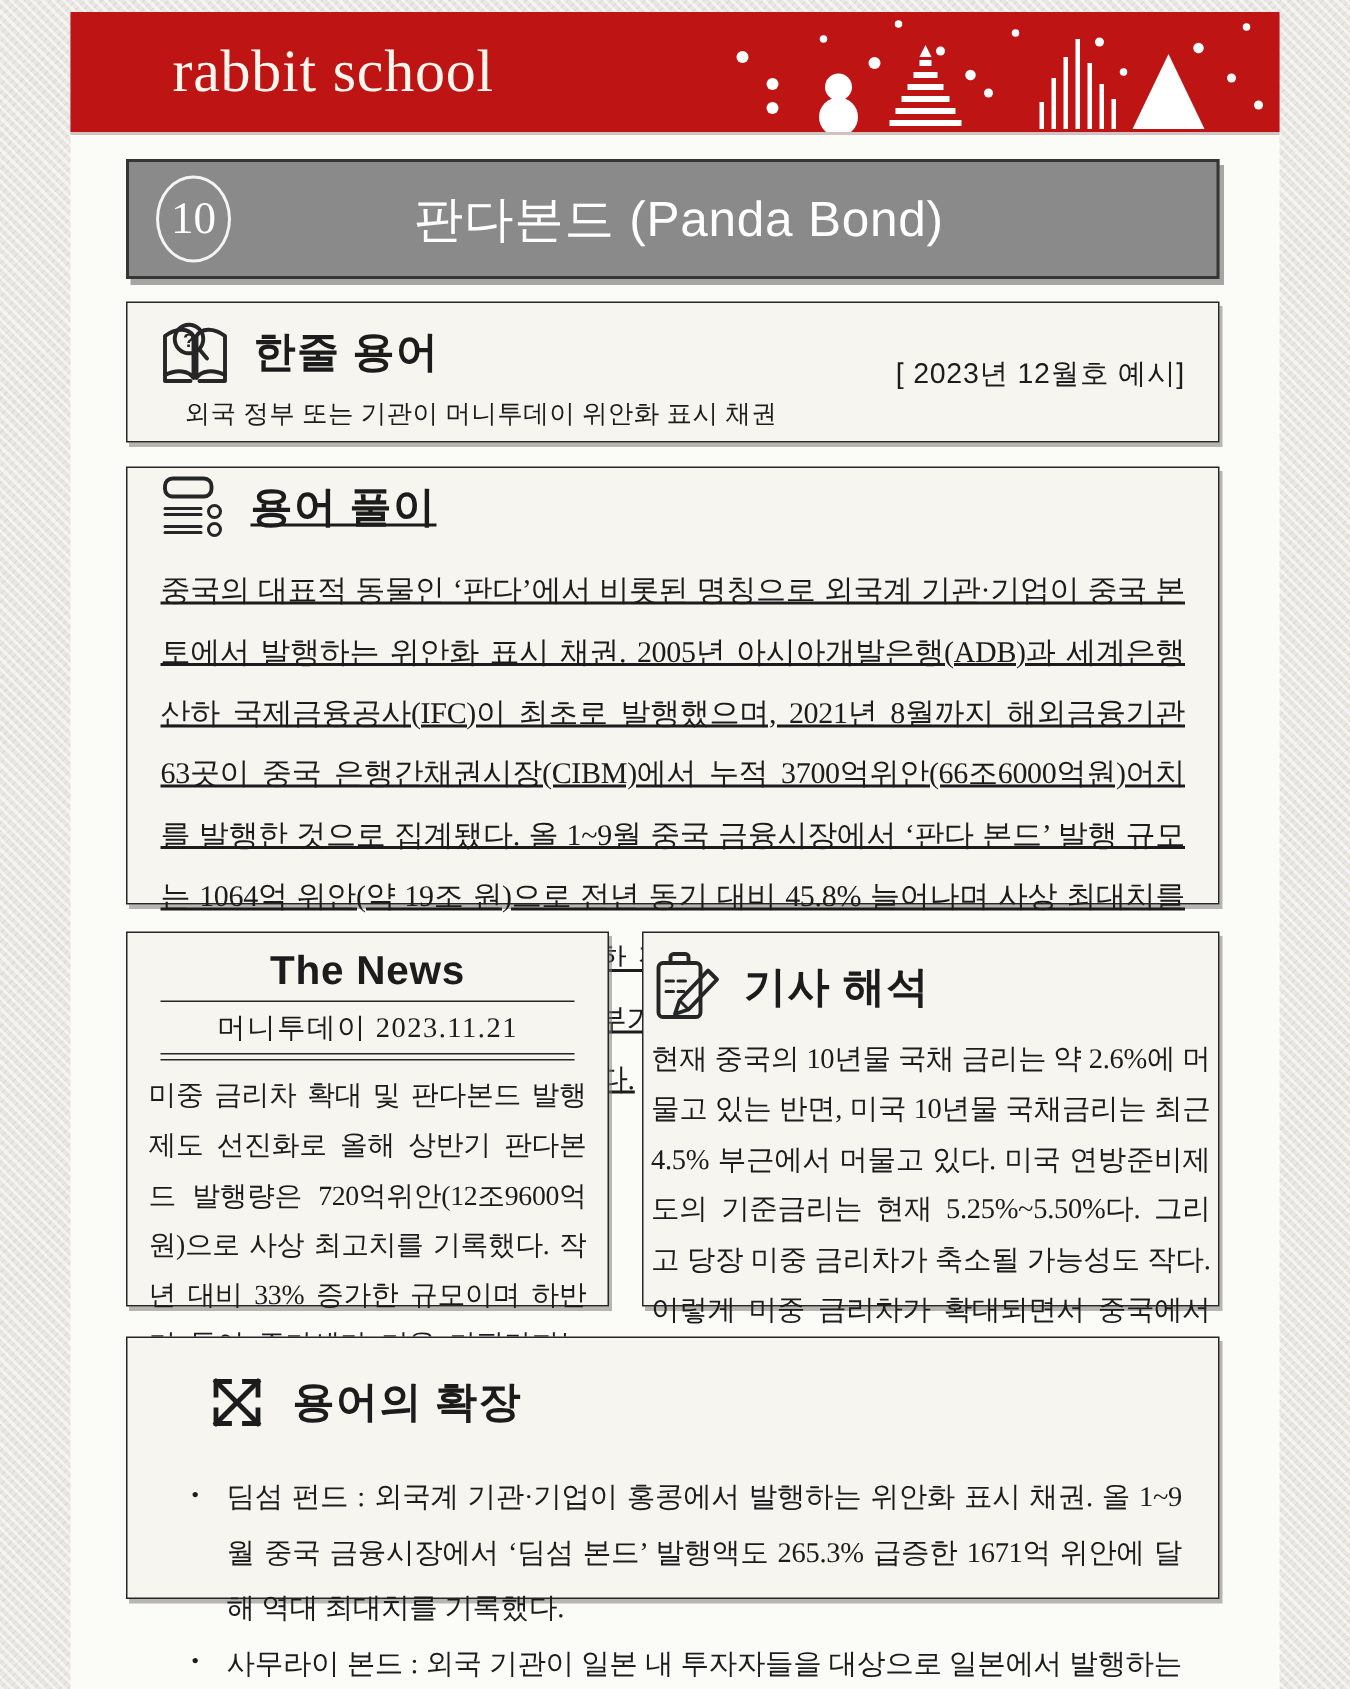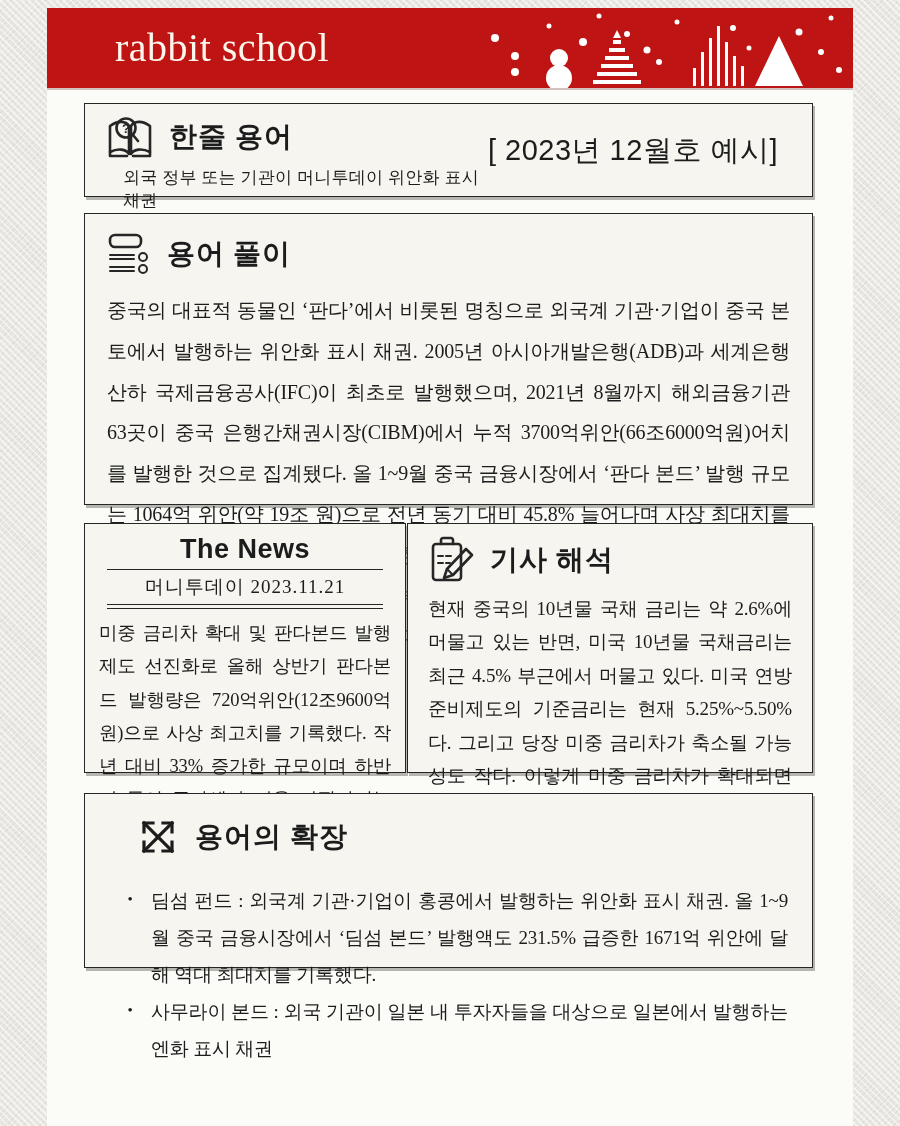--- a/index.html
+++ b/index.html
@@ -49,43 +49,43 @@
     box-shadow:2px 3px 0 rgba(125,123,116,.55); position:relative;
   }
   .head-row{ display:flex; align-items:center; gap:14px; }
   .head-label{ font-size:28px; font-weight:bold; letter-spacing:1px; }
   .icon{ flex:0 0 auto; display:inline-flex; }
   
   .one-line{ margin-top:15px; height:94px; padding:10px 18px 8px 20px; display:flex; }
   .ol-left{ flex:1 1 auto; }
   .ol-def{ font-size:17px; margin:6px 0 0 18px; letter-spacing:.3px; }
   .ol-right{
-    flex:0 0 auto; align-self:center; font-size:29px; letter-spacing:.5px;
+    flex:0 0 auto; align-self:center; font-size:19px; letter-spacing:.5px;
     font-family:"Liberation Sans","DejaVu Sans",sans-serif; font-weight:500;
-    margin-right:16px; white-space:nowrap;
-  }
-  
-  .glossary{ margin-top:16px; height:292px; padding:18px 22px 0 22px; }
+    margin-right:4px; white-space:nowrap;
+  }
+  
+  .glossary{ margin-top:16px; height:292px; padding:4px 22px 0 22px;text-decoration:underline; }
   .glossary .body{
     margin-top:14px; font-size:20px; line-height:2.04; text-align:justify;
     letter-spacing:-0.2px;
   }
   
-  .two-col{ display:flex; margin:18px 40px 0 37px; gap:1px; }
+  .two-col{ display:flex; margin:18px 40px 0 37px; gap:22px; }
   .two-col .box{ margin:0; }
   .news-box{ width:322px; height:250px; padding:10px 14px; flex:0 0 auto; }
   .news-title{
     text-align:center; font-family:"Liberation Sans","DejaVu Sans",sans-serif;
     font-weight:bold; font-size:27px; letter-spacing:.5px;
   }
   .news-rule{ border:none; border-top:1.6px solid #262626; margin:4px 8px 0 8px; }
   .news-source{ text-align:center; font-size:19px; margin-top:4px; letter-spacing:1px; }
   .news-rule2{ height:5px; border-top:1.4px solid #262626; border-bottom:1.4px solid #262626; margin:4px 8px 0 8px; }
   .news-body{ margin-top:8px; font-size:18.5px; line-height:1.8; text-align:justify; letter-spacing:-0.2px; }
-  .interp-box{ flex:1 1 auto; height:250px; padding:12px 20px; }
+  .interp-box{ flex:1 1 auto; height:250px; padding:12px 5px; }
   .interp-body{ margin-top:8px; font-size:19px; line-height:1.76; text-align:justify; letter-spacing:-0.2px; }
   
   .expansion{ margin-top:20px; height:175px; padding:20px 24px 0 24px; }
   .exp-list{ list-style:none; margin-top:22px; }
   .exp-item{ display:flex; font-size:19px; line-height:1.95; letter-spacing:-0.2px; }
   .exp-bullet{ flex:0 0 42px; text-align:center; font-size:15px; padding-top:3px; }
   .exp-text{ flex:1; text-align:justify; }
   svg .ln{ stroke:#262626; stroke-width:2.6; fill:none; stroke-linecap:round; stroke-linejoin:round; }
   svg .ln-thin{ stroke:#262626; stroke-width:2; fill:none; stroke-linecap:round; }
 </style>
@@ -134,20 +134,24 @@
         <rect x="222" y="30" width="3" height="48"></rect>
         <rect x="230" y="18" width="3" height="60"></rect>
         <rect x="238" y="34" width="3" height="44"></rect>
         <rect x="246" y="48" width="3" height="30"></rect>
         <rect x="254" y="58" width="3" height="20"></rect>
       </g>
       <polygon points="292,28 316,78 268,78" fill="#ffffff"></polygon>
     </svg>
   </div>
 
+  <div class="title-bar">
+    <div class="num-circle">10</div>
+    <div class="bar-title">판다본드 (Panda Bond)</div>
+  </div>
 
   <div class="box one-line">
     <div class="ol-left">
       <div class="head-row">
         <span class="icon">
           <svg width="50" height="46" viewBox="0 0 50 46">
             <path class="ln" d="M5 12 C13 6, 21 7, 24 12 L24 40 C21 35, 13 34, 5 38 Z"></path>
             <path class="ln" d="M45 12 C37 6, 29 7, 26 12 L26 40 C29 35, 37 34, 45 38 Z"></path>
             <path class="ln" d="M5 38 L5 42 L22 42 M45 38 L45 42 L28 42"></path>
             <circle cx="21" cy="14" r="9.5" fill="#f6f5f0" class="ln"></circle>
@@ -223,21 +227,21 @@
             <line x1="23" y1="23" x2="37" y2="37"></line>
               <polyline points="28,37 37,37 37,28"></polyline>
           </g>
         </svg>
       </span>
       <span class="head-label">용어의 확장</span>
     </div>
     <ul class="exp-list">
       <li class="exp-item">
         <span class="exp-bullet">•</span>
-        <span class="exp-text">딤섬 펀드 : 외국계 기관·기업이 홍콩에서 발행하는 위안화 표시 채권. 올 1~9월 중국 금융시장에서 ‘딤섬 본드’ 발행액도 231.5% 급증한 1671억 위안에 달해 역대 최대치를 기록했다.</span>
+        <span class="exp-text">딤섬 펀드 : 외국계 기관·기업이 홍콩에서 발행하는 위안화 표시 채권. 올 1~9월 중국 금융시장에서 ‘딤섬 본드’ 발행액도 265.3% 급증한 1671억 위안에 달해 역대 최대치를 기록했다.</span>
       </li>
       <li class="exp-item">
         <span class="exp-bullet">•</span>
         <span class="exp-text">사무라이 본드 : 외국 기관이 일본 내 투자자들을 대상으로 일본에서 발행하는 엔화 표시 채권</span>
       </li>
     </ul>
   </div>
 
 </div>
 

